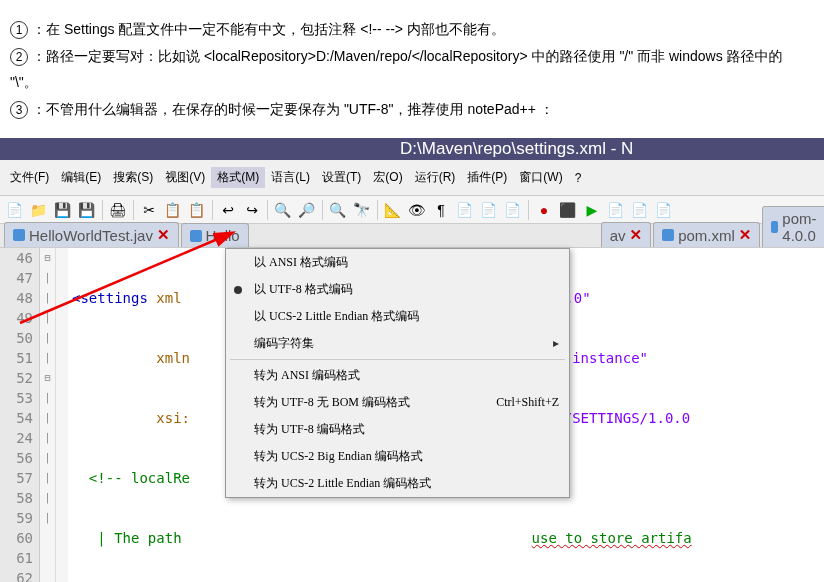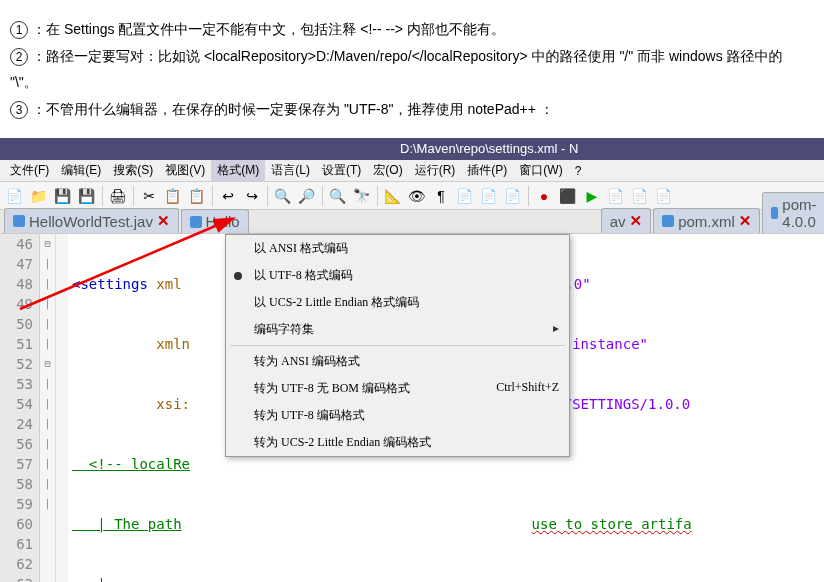--- a/index.html
+++ b/index.html
@@ -1,23 +1,23 @@
 <!DOCTYPE html>
 <html><head>
   <meta charset="utf-8">
   <style>
     * { margin: 0; padding: 0; box-sizing: border-box; }
     body { font-family: "Microsoft YaHei", Arial, sans-serif; font-size: 13px; background: #fff; overflow: hidden; width: 824px; }
     
     .instructions { padding: 16px 10px; font-size: 14px; line-height: 1.9; }
     .instructions .num { display: inline-block; width: 18px; height: 18px; border: 1px solid #333; border-radius: 50%; text-align: center; line-height: 16px; font-size: 12px; margin-right: 4px; }
     
-    .titlebar { background: #4b4b76; color: #fff; height: 22px; line-height: 22px; padding-left: 400px; font-size: 13px; }
-    
-    .menubar { background: #f0f0f0; border-bottom: 1px solid #ccc; height: 22px; display: flex; align-items: center; padding: 0 4px; font-size: 12px; }
+    .titlebar { background: #4b4b76; color: #fff; height: 22px; line-height: 22px; padding-left: 400px; font-size: 17px; }
+    
+    .menubar { background: #f0f0f0; border-bottom: 1px solid #ccc; height: 36px; display: flex; align-items: center; padding: 0 4px; font-size: 12px; }
     .menubar .item { padding: 2px 6px; cursor: pointer; }
     .menubar .item.active { background: #d0d0e0; }
     
     .toolbar { background: #f5f5f5; border-bottom: 1px solid #ccc; height: 28px; display: flex; align-items: center; padding: 0 4px; gap: 2px; }
     .toolbar .tbtn { width: 22px; height: 22px; border: 1px solid transparent; display: flex; align-items: center; justify-content: center; cursor: pointer; font-size: 14px; }
     .toolbar .sep { width: 1px; height: 20px; background: #ccc; margin: 0 2px; }
     
     .tabbar { background: #e8e8e8; border-bottom: 1px solid #ccc; height: 24px; display: flex; align-items: flex-end; padding: 0 4px; gap: 2px; font-size: 15px; }
     .tabbar .tab { background: #d0d8e8; border: 1px solid #aaa; border-bottom: none; padding: 3px 8px; display: flex; align-items: center; gap: 4px; color: #555; border-radius: 3px 3px 0 0; }
     .tabbar .tab .close { color: #c00; font-weight: bold; cursor: pointer; }
@@ -25,25 +25,25 @@
     
     .editor { display: flex; font-family: Consolas, monospace; font-size: 14px; position: relative; }
     .gutter { background: #e8e8e8; border-right: 1px solid #ccc; width: 40px; text-align: right; color: #888; padding: 0 6px; line-height: 20px; }
     .foldcol { width: 16px; background: #f5f5f5; border-right: 1px solid #ddd; line-height: 20px; text-align: center; color: #888; font-size: 10px; }
     .marker { width: 12px; background: #f5f5f5; line-height: 20px; }
     .code { flex: 1; line-height: 20px; white-space: pre; padding-left: 4px; }
     .code .line { height: 20px; }
     .kw { color: #0000c0; }
     .attr { color: #a16207; }
     .str { color: #8000ff; }
-    .cmt { color: #008000; text-decoration: underline; }
+    .cmt { color: #008000; }
     .wavy { text-decoration: underline wavy #c00; text-decoration-thickness: 1px; }
     
     .dropdown { position: absolute; left: 225px; top: 0; width: 345px; background: #f0f0f0; border: 1px solid #999; box-shadow: 2px 2px 6px rgba(0,0,0,0.3); z-index: 100; font-family: "Microsoft YaHei"; font-size: 12px; }
-    .dropdown .mitem { padding: 5px 10px 5px 28px; cursor: pointer; position: relative; display: flex; justify-content: space-between; }
+    .dropdown .mitem { padding: 5px 10px 5px 28px; cursor: pointer; position: relative; display: flex; justify-content: space-between; align-items: center; }
     .dropdown .mitem .dot { position: absolute; left: 8px; top: 50%; transform: translateY(-50%); width: 8px; height: 8px; background: #333; border-radius: 50%; }
     .dropdown .msep { height: 1px; background: #ccc; margin: 2px 4px; }
     .dropdown .mitem .arrow { color: #333; }
     
     .arrow-svg { position: absolute; left: 10px; top: -20px; pointer-events: none; }
   </style>
 </head>
 <body>
 
 <div class="instructions">
@@ -215,20 +215,23 @@
         <span>转为 ANSI 编码格式</span>
       </div>
     <div class="mitem">
         <span>转为 UTF-8 无 BOM 编码格式</span>
         <span>Ctrl+Shift+Z</span>
       </div>
     <div class="mitem">
         <span>转为 UTF-8 编码格式</span>
       </div>
     <div class="mitem">
+        <span>转为 UCS-2 Big Endian 编码格式</span>
+      </div>
+    <div class="mitem">
         <span>转为 UCS-2 Little Endian 编码格式</span>
       </div>
   </div>
 
   <svg class="arrow-svg" width="240" height="100">
     <defs>
         <marker id="ah" markerWidth="10" markerHeight="10" refX="2" refY="3" orient="auto">
           <path d="M0,0 L0,6 L9,3 z" fill="#e00"></path>
         </marker>
       </defs>

